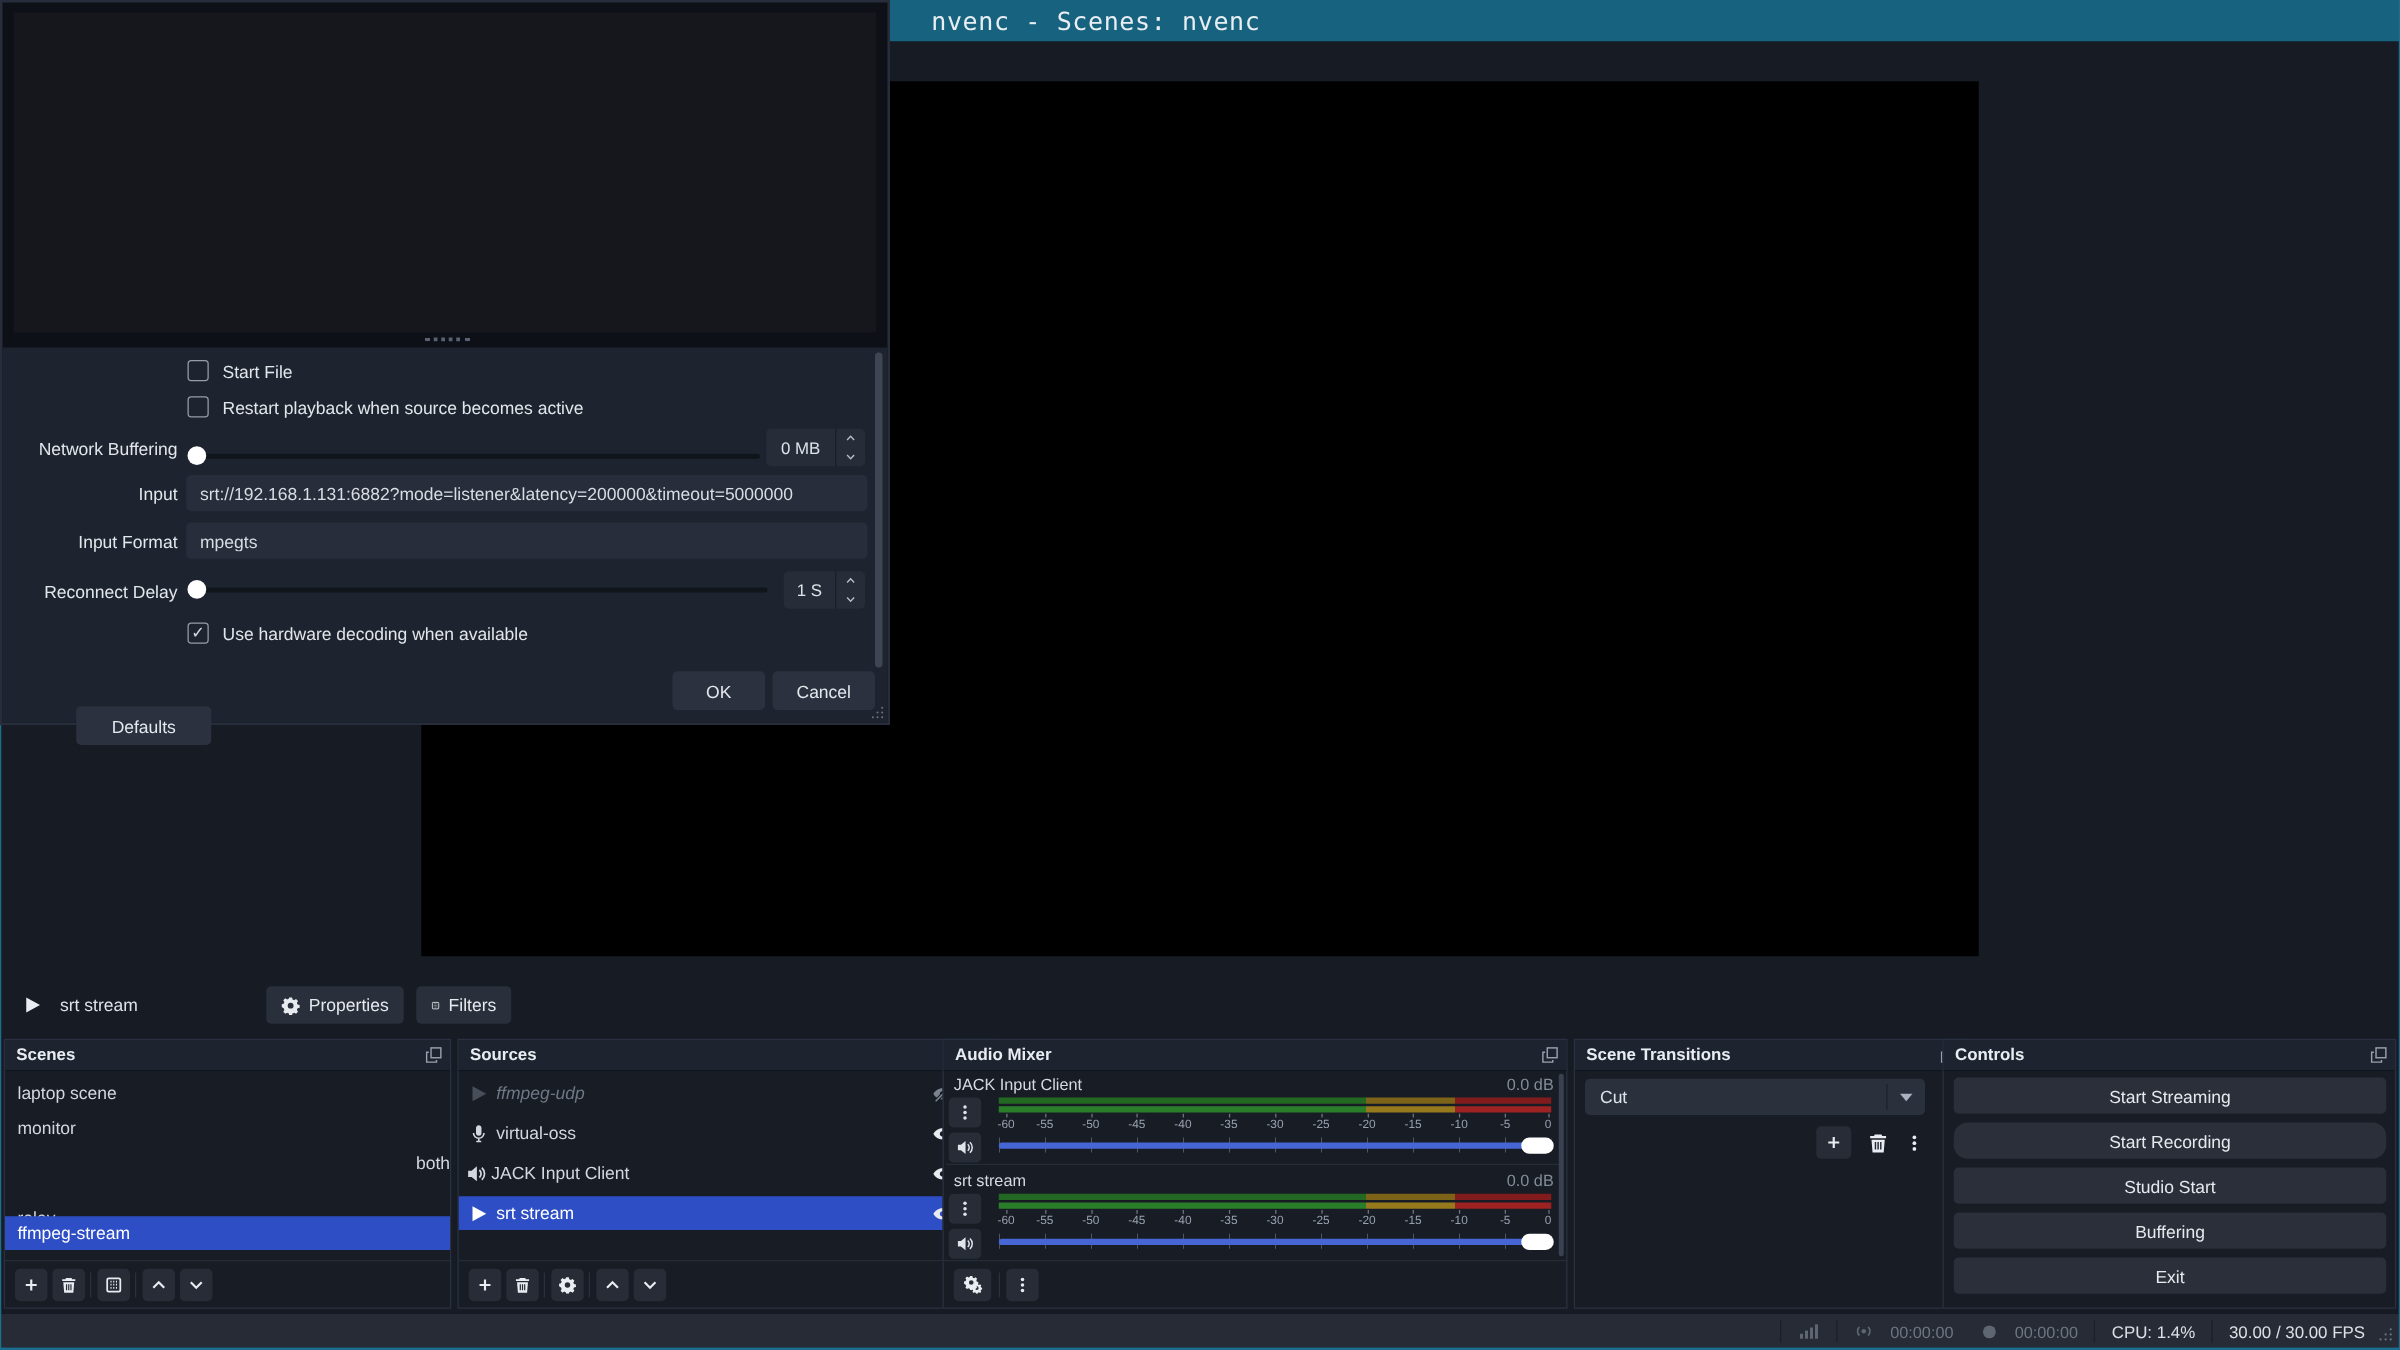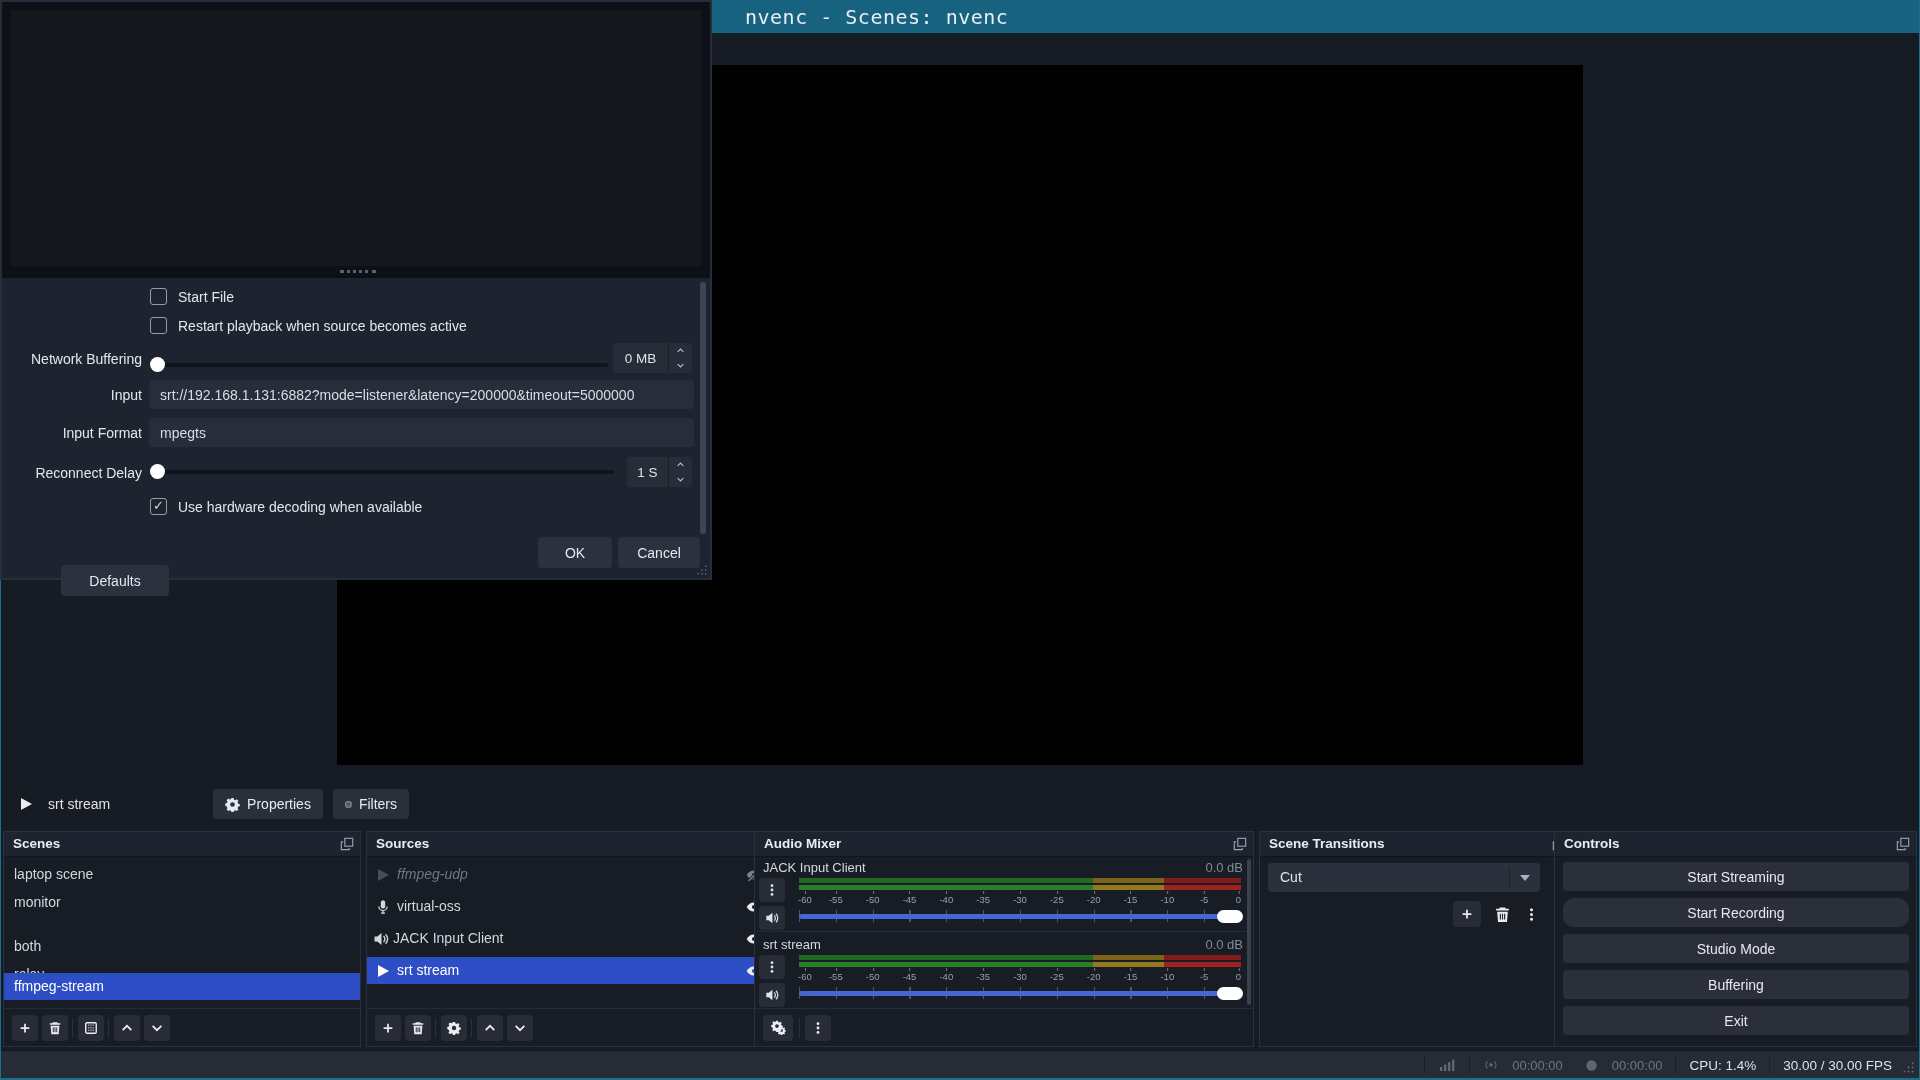--- a/index.html
+++ b/index.html
@@ -220,21 +220,21 @@
   <div class="dock" style="left:3px;width:358px;">
     <div class="dock-header">
       <span class="dock-title">Scenes</span>
       <svg class="ic dock-pop">
           <use href="#i-popout"></use>
         </svg>
     </div>
     <div class="dock-body">
       <div class="list-row" style="top:4px;">laptop scene</div>
       <div class="list-row" style="top:32px;">monitor</div>
-      <div class="list-row" style="top:76px;">both</div>
+      <div class="list-row" style="top:60px;text-align:right;">both</div>
       <div class="list-row" style="top:104px;">relay</div>
       <div class="list-row selected" style="top:116px;">ffmpeg-stream</div>
     </div>
     <div class="dock-toolbar">
       <button class="sq-btn" style="left:8px;">
           <svg class="ic">
             <use href="#i-plus"></use>
           </svg>
         </button>
       <button class="sq-btn" style="left:38px;">
@@ -487,21 +487,21 @@
   <div class="dock" style="left:1554px;width:363px;">
     <div class="dock-header">
       <span class="dock-title">Controls</span>
       <svg class="ic dock-pop">
           <use href="#i-popout"></use>
         </svg>
     </div>
     <div style="position:relative;height:189px;">
       <button class="ctl-btn" style="top:5px;">Start Streaming</button>
       <button class="ctl-btn" style="top:41px;border-radius:11px;">Start Recording</button>
-      <button class="ctl-btn" style="top:77px;">Studio Mode</button>
+      <button class="ctl-btn" style="top:77px;">Studio Start</button>
       <button class="ctl-btn" style="top:113px;">Buffering</button>
       <button class="ctl-btn" style="top:149px;">Exit</button>
     </div>
   </div>
 
   <div class="statusbar">
     <div class="sb-right">
       <div class="sb-sep"></div>
       <svg class="ic sb-ico" style="width:18px;height:16px;">
           <use href="#i-signal"></use>

